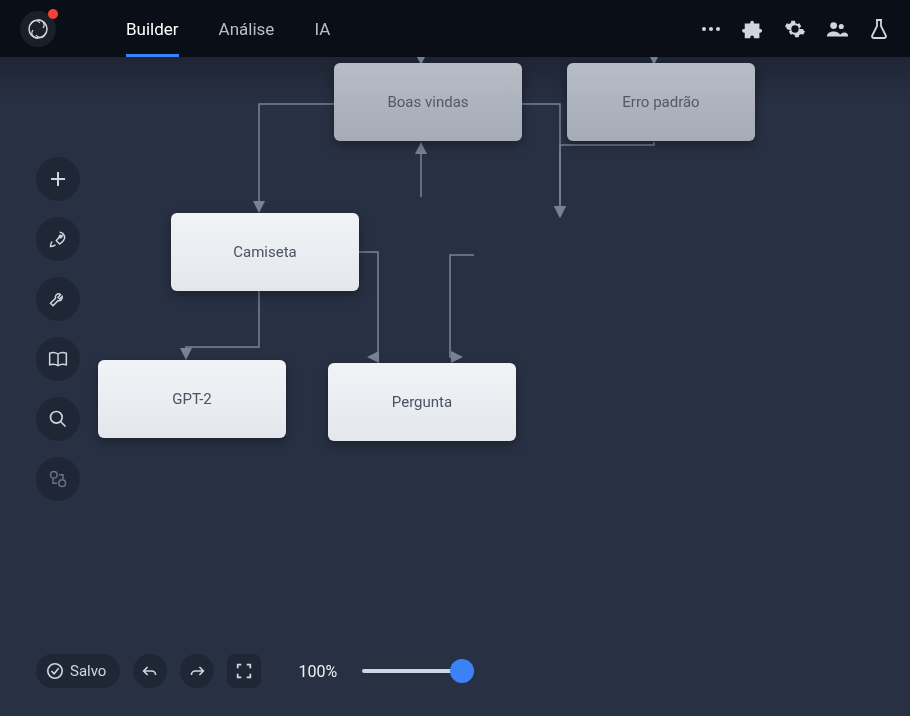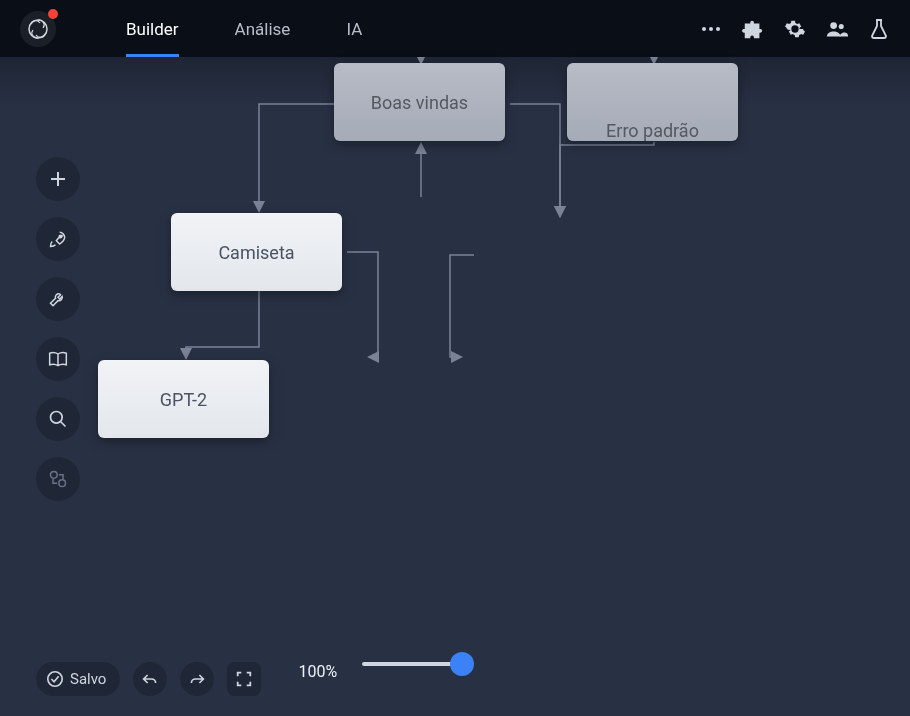--- a/index.html
+++ b/index.html
@@ -38,21 +38,21 @@
     .app-title {
       font-size: 18px;
       font-weight: 500;
       color: #dfe3e8;
       display: flex; align-items: center; gap: 8px;
       cursor: pointer;
     }
     .nav {
       display: flex;
       margin-left: 36px;
-      gap: 16px;
+      gap: 0;
     }
     .nav-item {
       padding: 0 20px;
       height: 57px;
       display: flex; align-items: center;
       font-size: 17px;
       color: #b8bec8;
       cursor: pointer;
       position: relative;
     }
@@ -100,45 +100,45 @@
       width: 44px; height: 44px;
       border-radius: 50%;
       background: #1f2736;
       display: flex; align-items: center; justify-content: center;
       color: #d0d6e0;
       cursor: pointer;
     }
     .side-tool.dim { color: #5a6478; }
     .node {
       position: absolute;
-      width: 171px;
+      width: 188px;
       height: 78px;
       background: linear-gradient(to bottom, #f1f3f6, #e3e7ec);
       border-radius: 6px;
       box-shadow: 0 4px 12px rgba(0,0,0,0.35);
       display: flex; align-items: center; justify-content: center;
       color: #4a5364;
-      font-size: 18px;
+      font-size: 15px;
       cursor: pointer;
     }
     .node.dim {
       background: linear-gradient(to bottom, #b7bcc6, #a5abb7);
       color: #55595f;
     }
     .edges {
       position: absolute;
       top: 0; left: 0;
       pointer-events: none;
     }
     .bottom-bar {
       position: absolute;
-      bottom: 20px;
+      bottom: 28px;
       left: 36px;
       display: flex;
-      align-items: flex-start;
+      align-items: center;
       gap: 13px;
     }
     .save-pill {
       height: 34px;
       padding: 0 14px 0 10px;
       background: #1f2736;
       border-radius: 18px;
       display: flex; align-items: center; gap: 6px;
       color: #d0d6e0;
       font-size: 15px;
@@ -249,28 +249,31 @@
       <path d="M421 140 L421 88"></path>
       <path d="M510 47 L560 47 L560 158"></path>
       <path d="M474 198 L450 198 L450 300 L460 300"></path>
       <path d="M259 230 L259 290 L186 290 L186 300"></path>
     </g>
   </svg>
 
   <div class="node dim" style="left:334px; top:6px;">
     <span>Boas vindas</span>
   </div>
-  <div class="node dim" style="left:567px; top:6px;align-items:flex-end;">
+  <div class="node dim" style="left:567px; top:6px;">
     <span>Erro padrão</span>
   </div>
   <div class="node" style="left:171px; top:156px;">
     <span>Camiseta</span>
   </div>
   <div class="node" style="left:98px; top:303px;">
     <span>GPT-2</span>
+  </div>
+  <div class="node" style="left:328px; top:306px;">
+    <span>Pergunta</span>
   </div>
 
   <div class="side-tools">
     <div class="side-tool">
       <svg width="20" height="20" viewBox="0 0 20 20">
           <path d="M10 3 v14 M3 10 h14" stroke="#d0d6e0" stroke-width="2"></path>
         </svg>
     </div>
     <div class="side-tool">
       <svg width="20" height="20" viewBox="0 0 24 24" fill="none" stroke="#d0d6e0" stroke-width="1.8">

